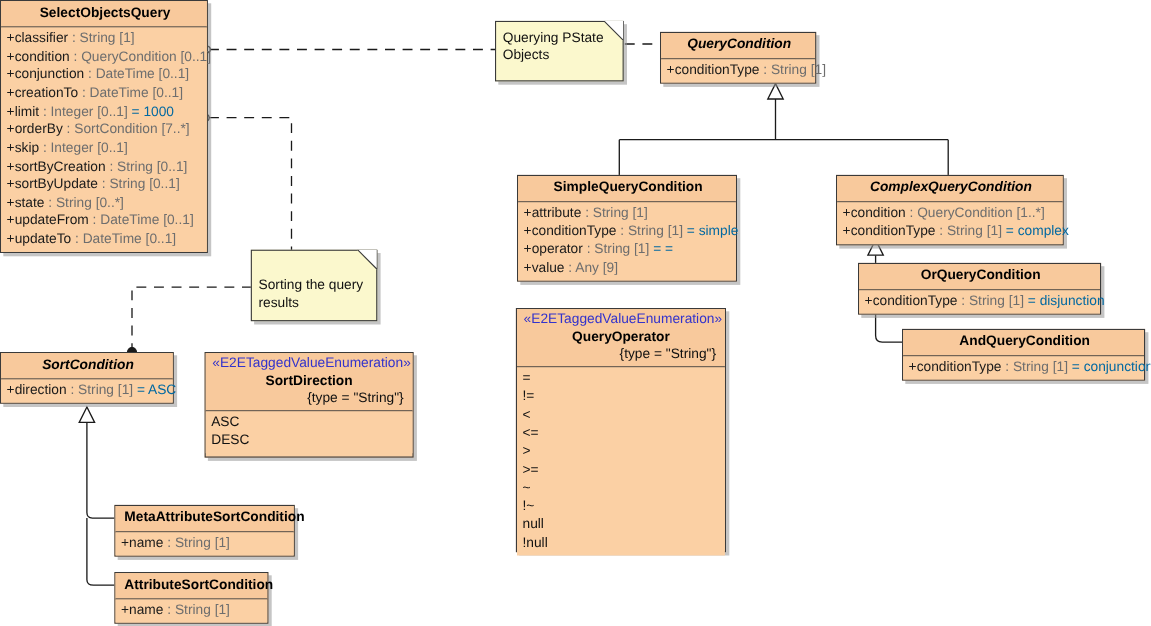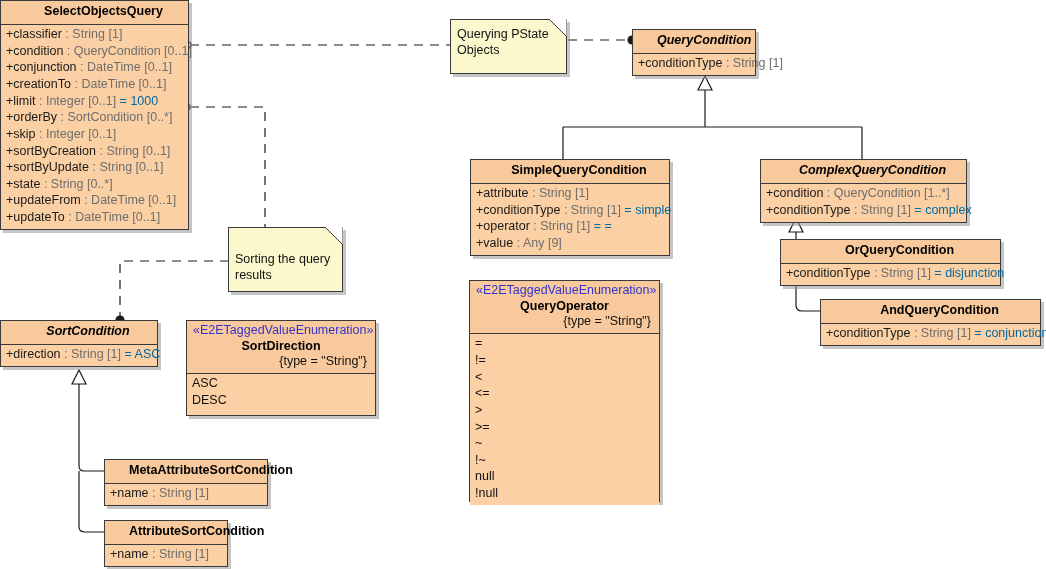--- a/index.html
+++ b/index.html
@@ -29,21 +29,21 @@
     box-sizing: border-box;
     border: 1px solid #3a3a3a;
     background: #fbd0a4;
     box-shadow: 3px 3px 0 rgba(150,150,150,0.55);
     font-size: 12.5px;
     line-height: 1.25;
     color: #000;
   }
   .uml-head {
     box-sizing: border-box;
-    padding: 3px 6px 4px 24px;
+    padding: 3px 6px 4px 8px;
     text-align: center;
     font-weight: bold;
     font-size: 12.5px;
     background: #f8c99c;
     border-bottom: 1px solid #3a3a3a;
     white-space: nowrap;
   }
   .uml-head.abstract { font-style: italic; }
   .uml-head.leftish { text-align: center; }
   .uml-body {
@@ -153,21 +153,21 @@
   </svg>
 
   <div class="uml-class" style="left:0px; top:0px; width:189px;">
     <div class="uml-head">SelectObjectsQuery</div>
     <div class="uml-body">
       <div class="attr"><span class="nm">+classifier</span><span class="ty"> : String [1]</span><span class="df"></span></div>
       <div class="attr"><span class="nm">+condition</span><span class="ty"> : QueryCondition [0..1]</span><span class="df"></span></div>
       <div class="attr"><span class="nm">+conjunction</span><span class="ty"> : DateTime [0..1]</span><span class="df"></span></div>
       <div class="attr"><span class="nm">+creationTo</span><span class="ty"> : DateTime [0..1]</span><span class="df"></span></div>
       <div class="attr"><span class="nm">+limit</span><span class="ty"> : Integer [0..1]</span><span class="df"> = 1000</span></div>
-      <div class="attr"><span class="nm">+orderBy</span><span class="ty"> : SortCondition [0..*]</span><span class="df"></span></div>
+      <div class="attr"><span class="nm">+orderBy</span><span class="ty"> : SortCondition [7..*]</span><span class="df"></span></div>
       <div class="attr"><span class="nm">+skip</span><span class="ty"> : Integer [0..1]</span><span class="df"></span></div>
       <div class="attr"><span class="nm">+sortByCreation</span><span class="ty"> : String [0..1]</span><span class="df"></span></div>
       <div class="attr"><span class="nm">+sortByUpdate</span><span class="ty"> : String [0..1]</span><span class="df"></span></div>
       <div class="attr"><span class="nm">+state</span><span class="ty"> : String [0..*]</span><span class="df"></span></div>
       <div class="attr"><span class="nm">+updateFrom</span><span class="ty"> : DateTime [0..1]</span><span class="df"></span></div>
       <div class="attr"><span class="nm">+updateTo</span><span class="ty"> : DateTime [0..1]</span><span class="df"></span></div>
     </div>
   </div>
 
   <div class="uml-note" style="left:228px; top:227px; width:115px; height:65px;">
@@ -181,21 +181,21 @@
 
   <div class="uml-note" style="left:450px; top:19px; width:117px; height:55px;">
     <svg class="note-fold-edge" viewBox="0 0 18 18" xmlns="http://www.w3.org/2000/svg">
       <polygon points="0,0 18,18 0,18" fill="#fbf8cd" stroke="none"></polygon>
       <polygon points="18,18 18,0 0,0" fill="#ffffff" stroke="none"></polygon>
       <path d="M 0 0 L 18 18 M 18 18 L 18 0" stroke="#3a3a3a" stroke-width="1" fill="none"></path>
     </svg>
     <div class="note-text">Querying PState Objects</div>
   </div>
 
-  <div class="uml-class" style="left:632px; top:29px; width:124px;">
+  <div class="uml-class" style="left:600px; top:29px; width:142px;">
     <div class="uml-head abstract">QueryCondition</div>
     <div class="uml-body">
       <div class="attr"><span class="nm">+conditionType</span><span class="ty"> : String [1]</span><span class="df"></span></div>
     </div>
   </div>
 
   <div class="uml-class" style="left:470px; top:159px; width:200px;">
     <div class="uml-head">SimpleQueryCondition</div>
     <div class="uml-body">
       <div class="attr"><span class="nm">+attribute</span><span class="ty"> : String [1]</span><span class="df"></span></div>
@@ -266,20 +266,20 @@
     </div>
   </div>
 
   <div class="uml-class" style="left:104px; top:459px; width:164px;">
     <div class="uml-head leftish">MetaAttributeSortCondition</div>
     <div class="uml-body">
       <div class="attr"><span class="nm">+name</span><span class="ty"> : String [1]</span><span class="df"></span></div>
     </div>
   </div>
 
-  <div class="uml-class" style="left:104px; top:520px; width:124px;">
+  <div class="uml-class" style="left:104px; top:520px; width:140px;">
     <div class="uml-head leftish">AttributeSortCondition</div>
     <div class="uml-body">
       <div class="attr"><span class="nm">+name</span><span class="ty"> : String [1]</span><span class="df"></span></div>
     </div>
   </div>
 
 </div>
 
 </body></html>

